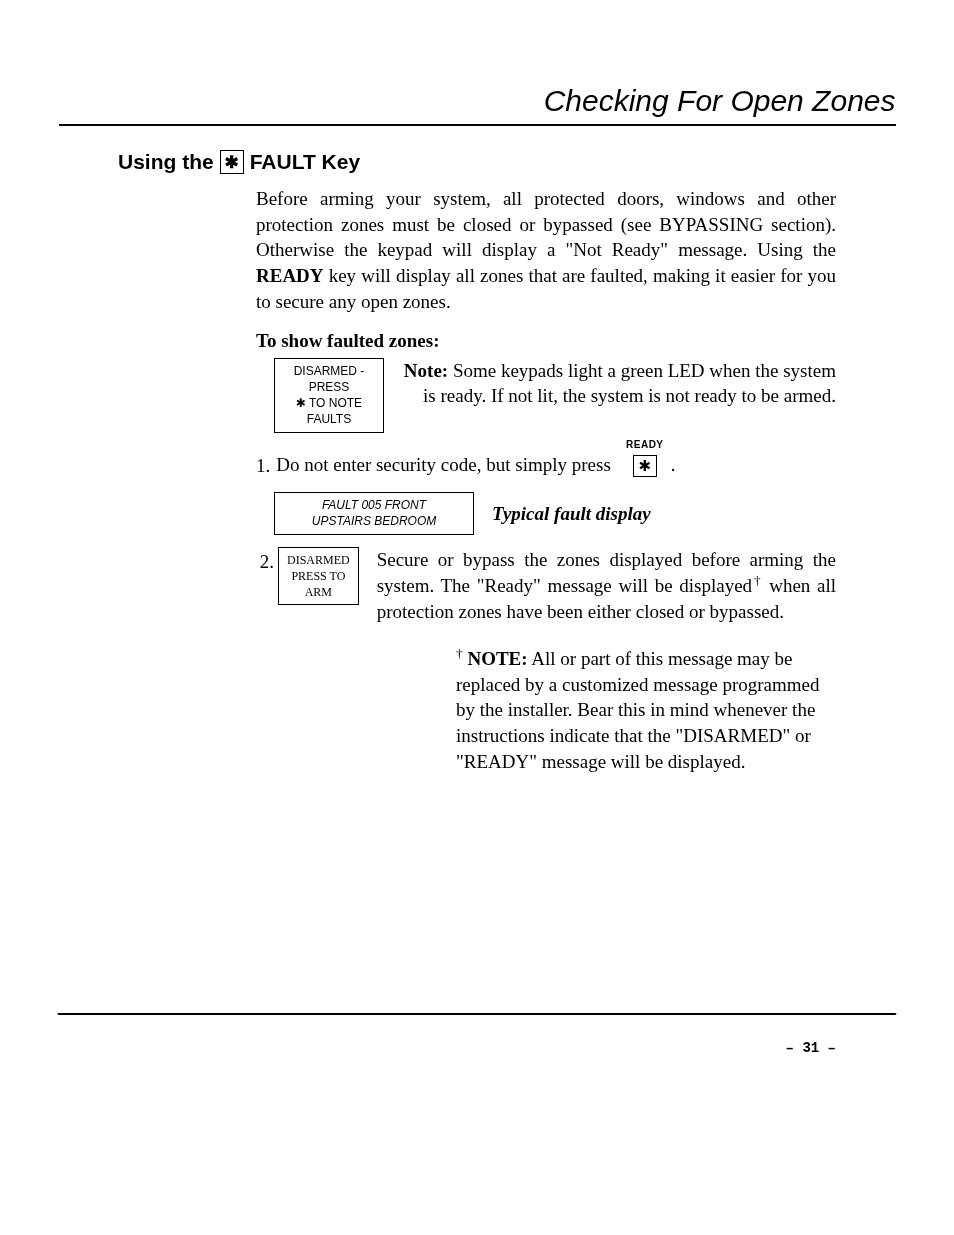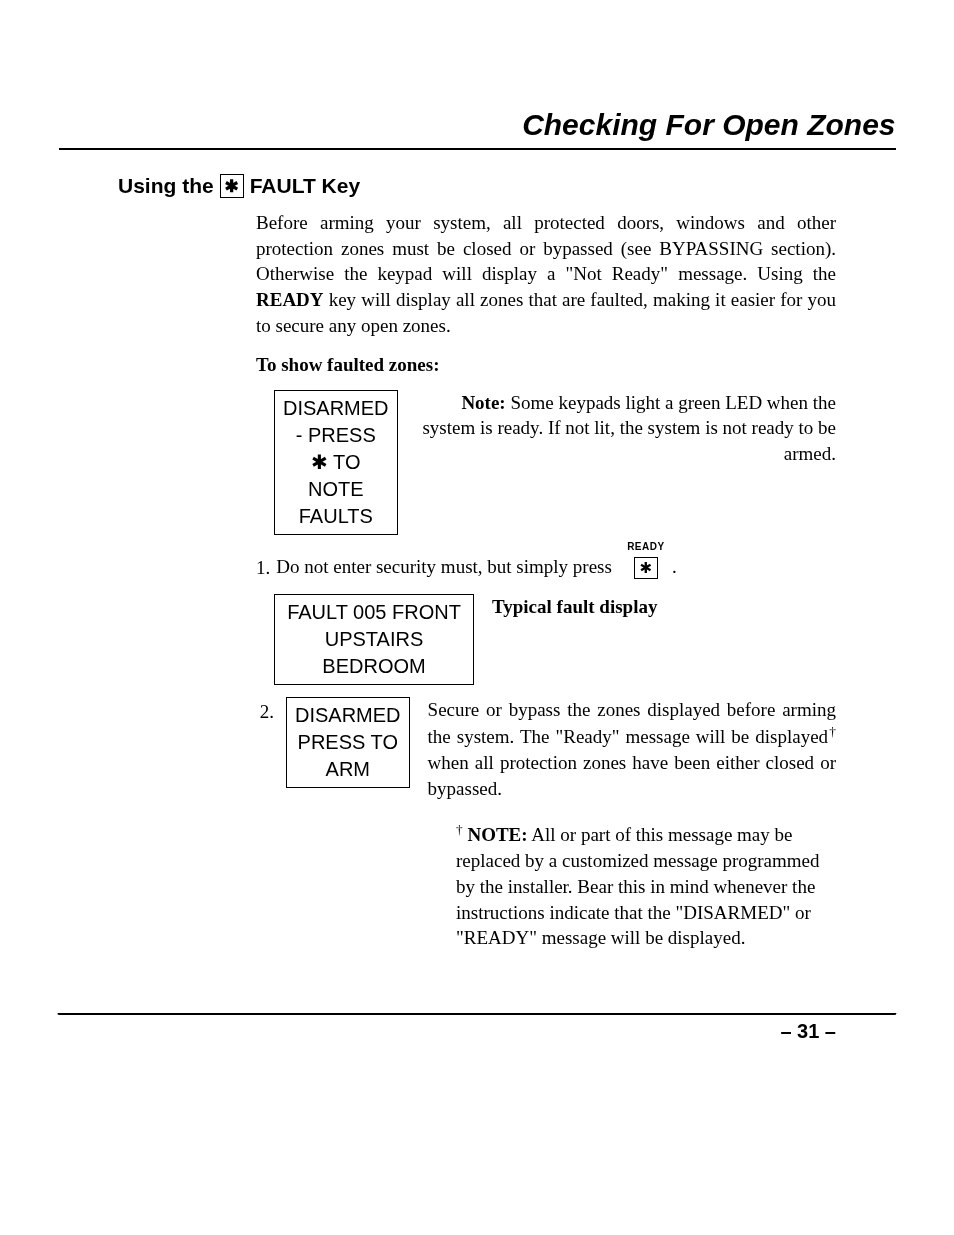--- a/index.html
+++ b/index.html
@@ -18,26 +18,26 @@
     width: 954px;
     height: 1235px;
     padding: 0;
   }
   .main-title {
     width: 837px;
     margin-left: auto;
     margin-right: auto;
     text-align: right;
     font-style: italic;
-    font-weight: bold;
+    font-weight: normal;
     font-family: Arial, Helvetica, sans-serif;
     font-size: 30px;
     border-bottom: 2.5px solid #000;
     padding-bottom: 6px;
-    padding-top: 108px;
+    padding-top: 84px;
     display: block;
   }
   .section-heading {
     font-family: Arial, Helvetica, sans-serif;
     font-weight: bold;
     font-size: 21px;
     margin: 24px 0 12px 118px;
     display: flex;
     align-items: center;
     gap: 6px;
@@ -55,34 +55,34 @@
     line-height: 1;
   }
   .body-col {
     margin-left: 256px;
     margin-right: 118px;
     text-align: justify;
     line-height: 1.35;
   }
   .sub-heading {
     margin-top: 14px;
-    margin-bottom: 12px;
+    margin-bottom: 4px;
     font-weight: bold;
     font-family: "Times New Roman", "Century Schoolbook", serif;
   }
   .row {
     display: flex;
     align-items: flex-start;
     margin-bottom: 10px;
   }
   .lcd {
     border: 1px solid #000;
     padding: 4px 8px;
     font-family: Arial, Helvetica, sans-serif;
-    font-size: 20px;
+    font-size: 12px;
     text-align: center;
     width: 180px;
     margin-left: 18px;
     margin-right: 18px;
   }
   .lcd2 { 
     width: 182px;
   }
   .step-num {
     width: 18px;
@@ -136,25 +136,25 @@
     border-bottom: none;
     width: 837px;
     margin: 0 auto;
     position: absolute;
     left: 50%;
     transform: translateX(-50%);
     bottom: 220px;
   }
   .pagenum {
     position: absolute;
-    bottom: 192px;
+    bottom: 179px;
     right: 118px;
-    font-family: Liberation Sans, sans-serif;
-    font-weight: bold;
-    font-size: 20px;
+    font-family: Liberation Mono, monospace;
+    font-weight: bold;
+    font-size: 14px;
   }
   .star { font-family: Arial, sans-serif; }
 </style>
 </head>
 <body>
 
 <div class="page">
 
   <div class="main-title">Checking For Open Zones</div>
 
@@ -180,44 +180,44 @@
       </div>
     </div>
     <div class="right-text" style="text-align:right;">
       <b>Note: </b><span>Some keypads light a green LED when the system is ready. If not lit, the system is not ready to be armed.</span>
     </div>
   </div>
 
   <div class="body-col" style="margin-top:18px; margin-bottom:14px;">
     <div class="full-line">
       <span class="step-num" style="width:auto; flex:none; text-align:left;">1.</span>
-      <span>Do not enter security must, but simply press</span>
+      <span>Do not enter security code, but simply press</span>
       <span class="ready-label-wrap">
         <span class="ready-label">READY</span>
         <span class="inline-key">
           <span class="star">✱</span>
         </span>
       </span>
       <span style="margin-left:8px;">.</span>
     </div>
   </div>
 
-  <div class="body-col row" style="align-items:flex-start;">
+  <div class="body-col row" style="align-items:center;font-style:italic;">
     <div class="lcd lcd2">
       <div>FAULT  005  FRONT</div>
       <div>UPSTAIRS BEDROOM</div>
     </div>
     <div class="right-text" style="text-align:left;">
       <b>Typical fault display</b>
     </div>
   </div>
 
   <div class="body-col row" style="margin-top:12px;">
     <span class="step-num">2.</span>
-    <div class="lcd" style="margin-left:12px; width:164px;">
+    <div class="lcd" style="margin-left:4px; width:164px;font-family:Liberation Serif, serif;">
       <div>DISARMED</div>
       <div>PRESS TO ARM</div>
     </div>
     <div class="right-text">
       <span>Secure or bypass the zones displayed before arming the system. The "Ready" message will be displayed</span><span class="sup">†</span><span> when all protection zones have been either closed or bypassed.</span>
     </div>
   </div>
 
   <div class="body-col row" style="margin-top:20px;">
     <span class="step-num"></span>

